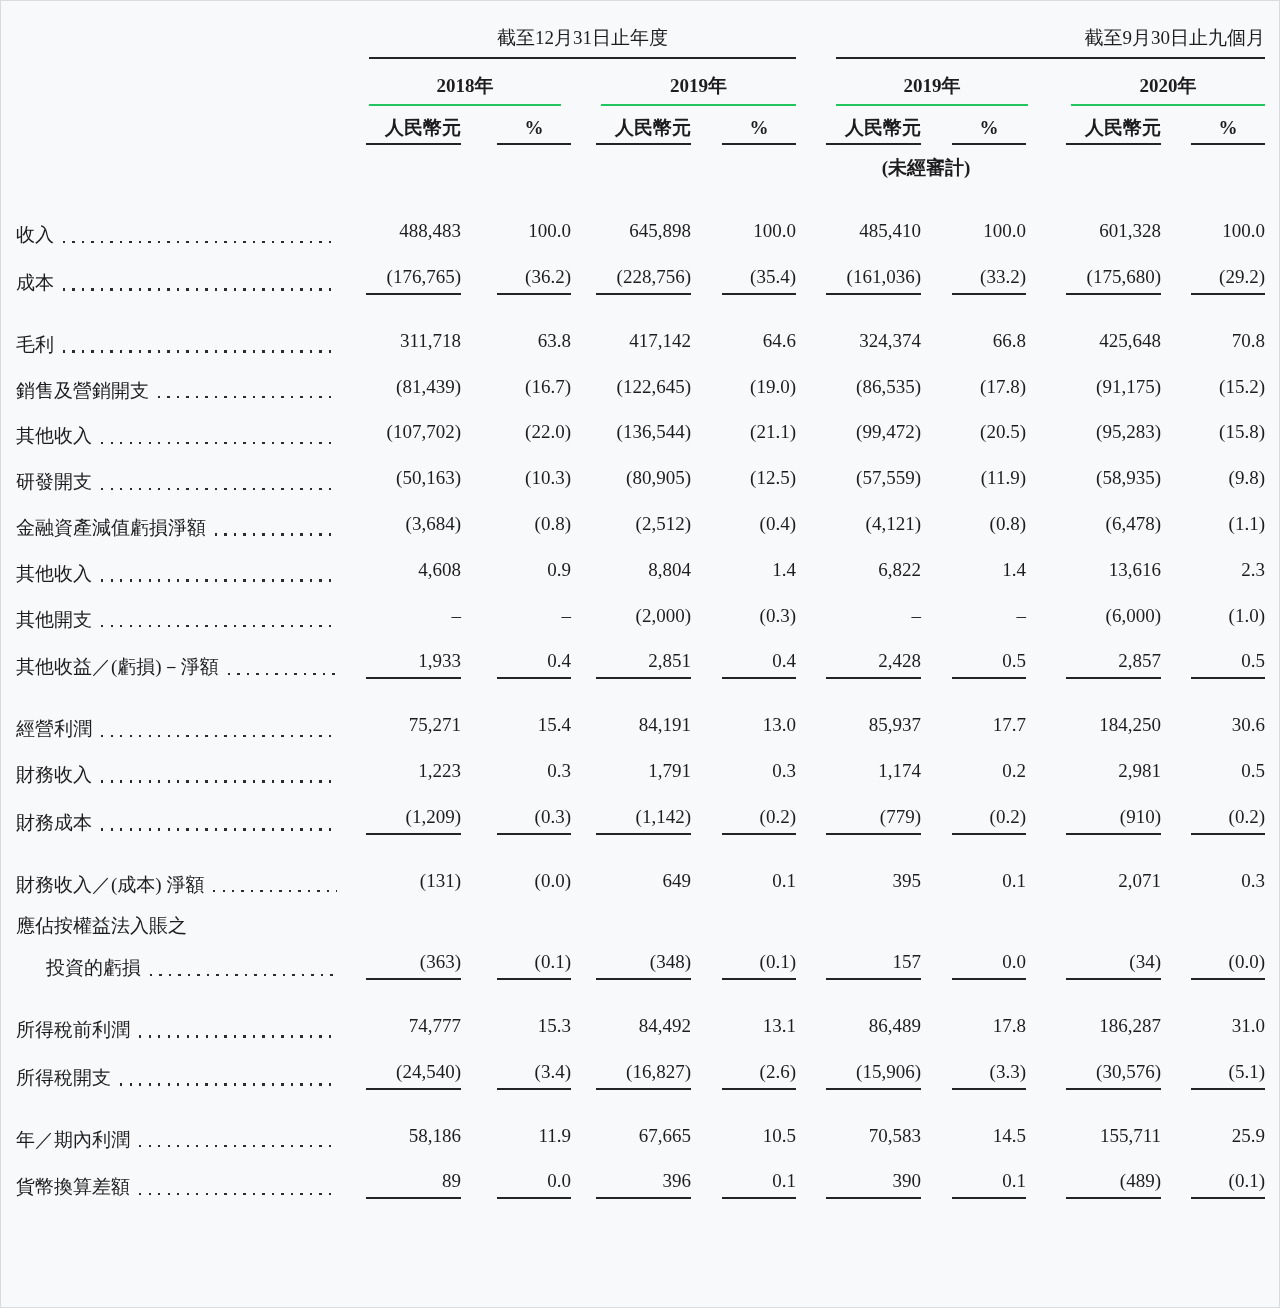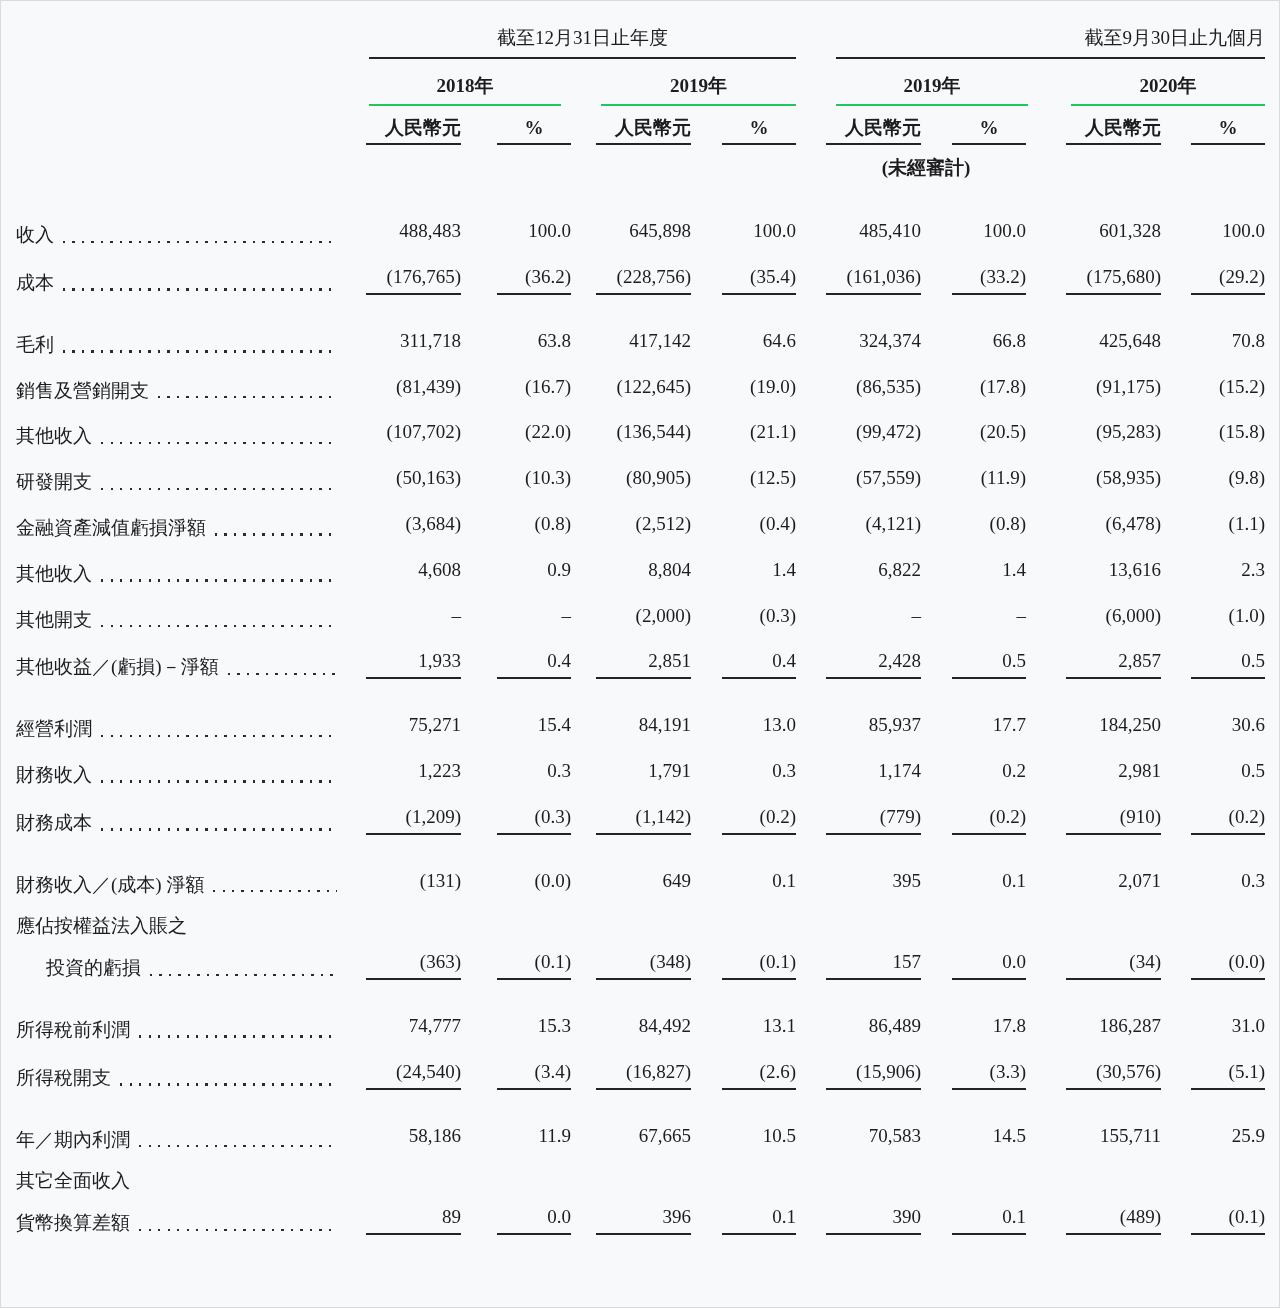--- a/index.html
+++ b/index.html
@@ -395,28 +395,20 @@
           </td>
           <td><span class="num rmb">58,186</span></td>
           <td><span class="num pct">11.9</span></td>
           <td><span class="num rmb">67,665</span></td>
           <td><span class="num pct">10.5</span></td>
           <td><span class="num rmb">70,583</span></td>
           <td><span class="num pct">14.5</span></td>
           <td><span class="num rmb">155,711</span></td>
           <td><span class="num pct">25.9</span></td>
         </tr>
-        <tr class="label-only">
-          <td class="lbl">
-            <div class="lblwrap">
-              <span class="lt b">其它全面收入</span>
-            </div>
-          </td>
-          <td colspan="8"></td>
-        </tr>
         <tr>
           <td class="lbl">
             <div class="lblwrap">
               <span class="lt">貨幣換算差額</span>
               <span class="leader"></span>
             </div>
           </td>
           <td><span class="num rmb r1">89</span></td>
           <td><span class="num pct r1">0.0</span></td>
           <td><span class="num rmb r1">396</span></td>

